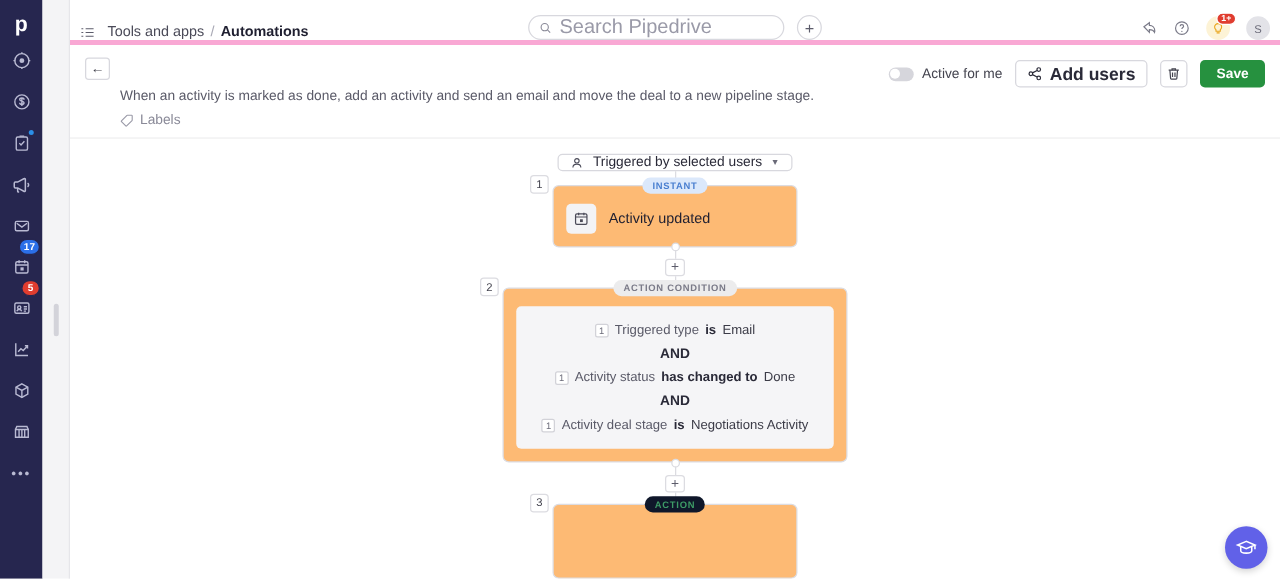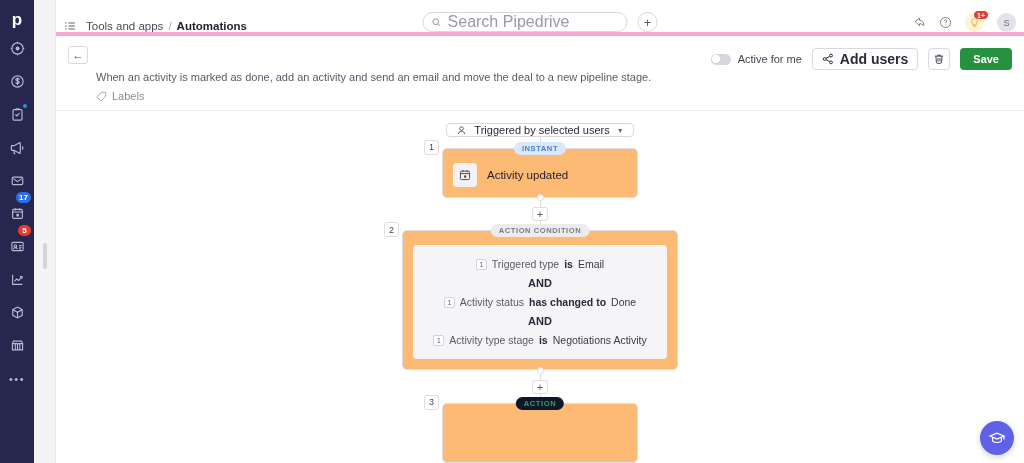--- a/index.html
+++ b/index.html
@@ -462,21 +462,21 @@
               <span class="cond-num">1</span>
               <span>Activity status</span>
               <span class="cond-op">has changed to</span>
               <span class="cond-val">Done</span>
             </div>
 
             <div class="cond-and">AND</div>
 
             <div class="cond-line">
               <span class="cond-num">1</span>
-              <span>Activity type stage</span>
+              <span>Activity deal stage</span>
               <span class="cond-op">is</span>
               <span class="cond-val">Negotiations Activity</span>
             </div>
 
           </div>
         </div>
       </div>
 
       <div class="connector" style="height:16px;">
         <span class="conn-dot"></span>

